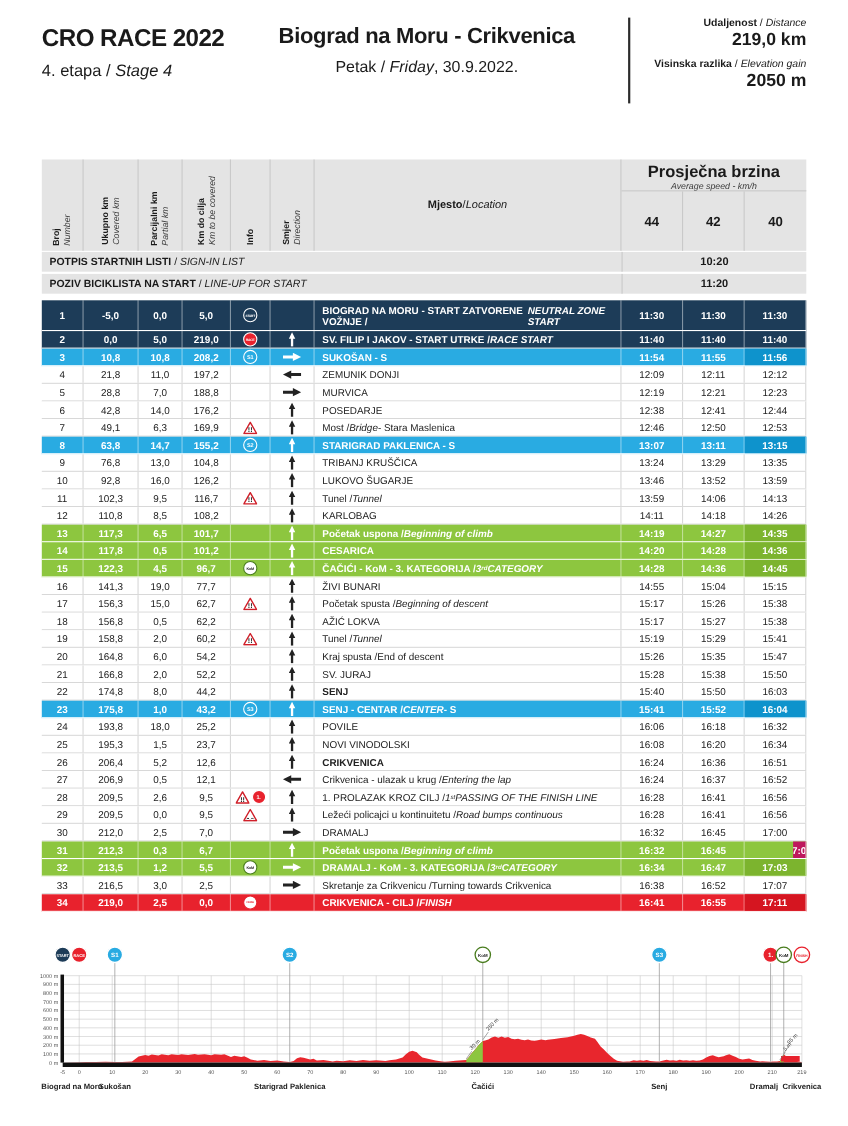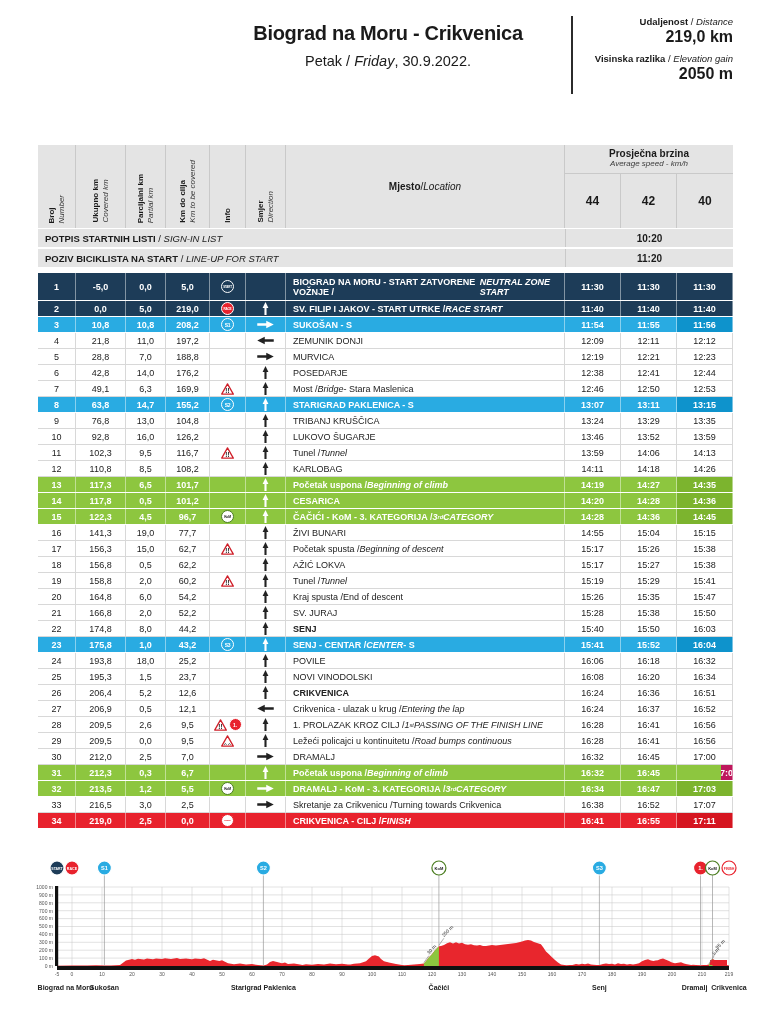--- a/index.html
+++ b/index.html
@@ -23,21 +23,21 @@
   
   :root{--navy:#1d3c58;--cyan:#29abe2;--green:#8dc63f;--red:#e8222d;--gray:#e4e4e4;--bdr:#c9c9c9;--rowbdr:#d8d8d8}
   .thead{position:absolute;left:38px;top:145px;width:695px;height:83px;background:var(--gray);display:grid;grid-template-columns:38px 50px 40px 44px 36px 40px 1fr 168px}
   .hc{position:relative;border-right:1px solid var(--bdr)}
   .vh{position:absolute;bottom:5px;left:50%;transform:translateX(-50%) rotate(180deg);writing-mode:vertical-rl;font-size:8px;line-height:10px;white-space:nowrap}
   .vh .hr{font-weight:bold}
   .vh .en{font-style:italic;color:#3a3a3a}
   .hc-loc{display:flex;align-items:center;justify-content:center;font-size:10px}
   .spd{display:grid;grid-template-rows:29px 1fr;border-right:none}
   .spd-top{border-bottom:1px solid var(--bdr);text-align:center;padding-top:3px}
-  .spd-top .a{font-size:10px;font-weight:bold}
+  .spd-top .a{font-size:15px;font-weight:bold}
   .spd-top .b{font-size:8px;font-style:italic;color:#3a3a3a;font-weight:normal}
   .spd-cells{display:grid;grid-template-columns:1fr 1fr 1fr}
   .spd-cell{display:flex;align-items:center;justify-content:center;font-size:12px;font-weight:bold;border-right:1px solid var(--bdr)}
   .spd-cell:last-child{border-right:none}
 
   
   .prerow{position:absolute;left:38px;width:695px;height:18px;background:var(--gray);display:grid;grid-template-columns:1fr 168px;align-items:center}
   .prerow .lab{padding-left:7px;font-size:9.5px}
   .prerow .tm{height:100%;display:flex;align-items:center;justify-content:center;font-weight:bold;font-size:10px;border-left:1px solid var(--bdr)}
 
@@ -63,20 +63,24 @@
   
   .profile{position:absolute;left:0;top:856px;width:771px;height:160px}
   svg text{font-family:"Liberation Sans",sans-serif}
 </style>
 </head>
 <body>
 
 <div class="page">
 
   <div class="hdr">
+    <div class="h-left">
+      <div class="t">CRO RACE 2022</div>
+      <div class="s"><span>4. etapa / </span><span style="font-style: italic;">Stage 4</span></div>
+    </div>
     <div class="h-center">
       <div class="t">Biograd na Moru - Crikvenica</div>
       <div class="s"><span>Petak / </span><span style="font-style: italic;">Friday</span><span>, 30.9.2022.</span></div>
     </div>
     <div class="h-div"></div>
     <div class="h-right">
       <div class="lbl"><span class="bold">Udaljenost</span><span> / </span><span style="font-style: italic;">Distance</span></div>
       <div class="val">219,0 km</div>
       <div class="lbl"><span class="bold">Visinska razlika</span><span> / </span><span style="font-style: italic;">Elevation gain</span></div>
       <div class="val">2050 m</div>

